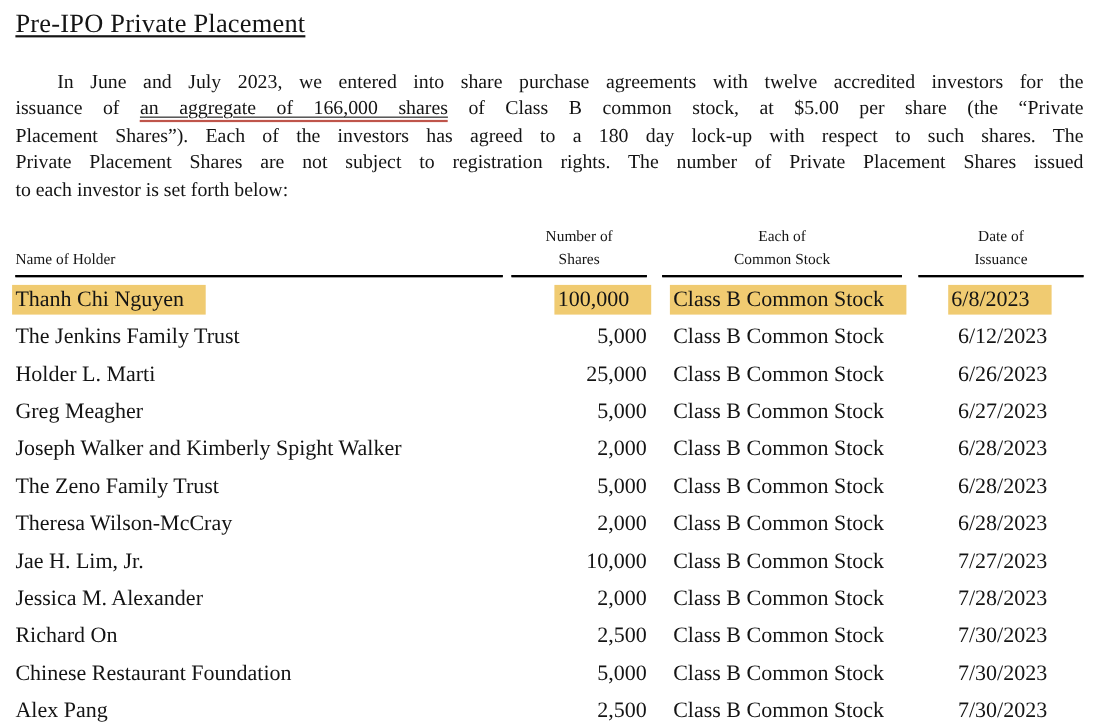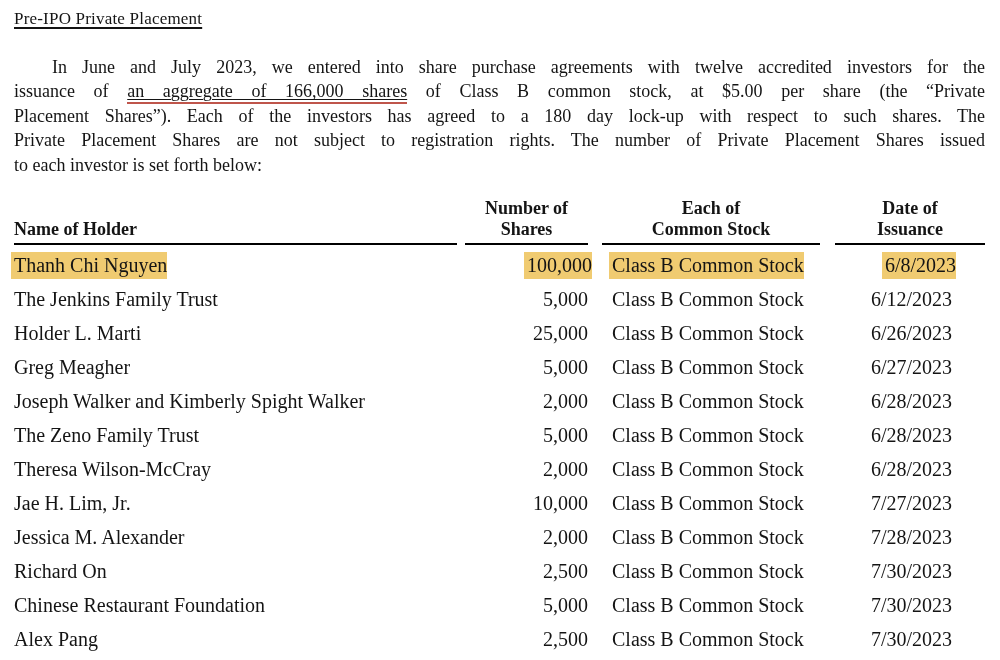--- a/index.html
+++ b/index.html
@@ -7,21 +7,21 @@
     width: 1000px; height: 660px;
     background: #ffffff;
     color: #141414;
     font-family: "Liberation Serif", "DejaVu Serif", serif;
     overflow: hidden;
   }
   .page { padding: 9px 15px 0 14px; }
 
   .title {
     display: inline-block;
-    font-size: 17px;
+    font-size: 24px;
     font-weight: 400;
     margin: 0;
     letter-spacing: 0.2px;
     text-decoration: underline;
     text-decoration-thickness: 1.5px;
     text-underline-offset: 3px;
   }
 
   .para {
     margin-top: 26px;
@@ -41,22 +41,22 @@
     padding-bottom: 1px;
   }
 
   table.holders {
     margin-top: 21px;
     border-collapse: collapse;
     table-layout: fixed;
     width: 971px;
   }
   thead th {
-    font-size: 18px;
-    font-weight: 700;
+    font-size: 14px;
+    font-weight: 400;
     line-height: 21px;
     vertical-align: bottom;
     border-bottom: 2px solid #000;
     padding: 0 0 3px 0;
   }
   thead th.spacer { border-bottom: none; }
   th.c-name { text-align: left; }
   th.c-center { text-align: center; }
 
   tbody td {
@@ -68,21 +68,21 @@
   }
   tbody tr:first-child td { padding-top: 3px; }
   td.c-name  { text-align: left; }
   td.c-shares{ text-align: right; }
   td.c-class { text-align: left; padding-left: 10px; }
   td.c-date  { text-align: right; padding-right: 33px; }
 
   .cell { padding: 0; }
   tr.hl .cell {
     background: var(--hl, #F0CB71);
-    padding: 2px 0 3px 3px;
+    padding: 2px 20px 3px 3px;
     margin: 0 -4px 0 -3px;
     font-family: Liberation Serif, serif;
   }
 </style>
 </head>
 <body>
 
 <div class="page">
 
   <h1 class="title">Pre-IPO Private Placement</h1>

